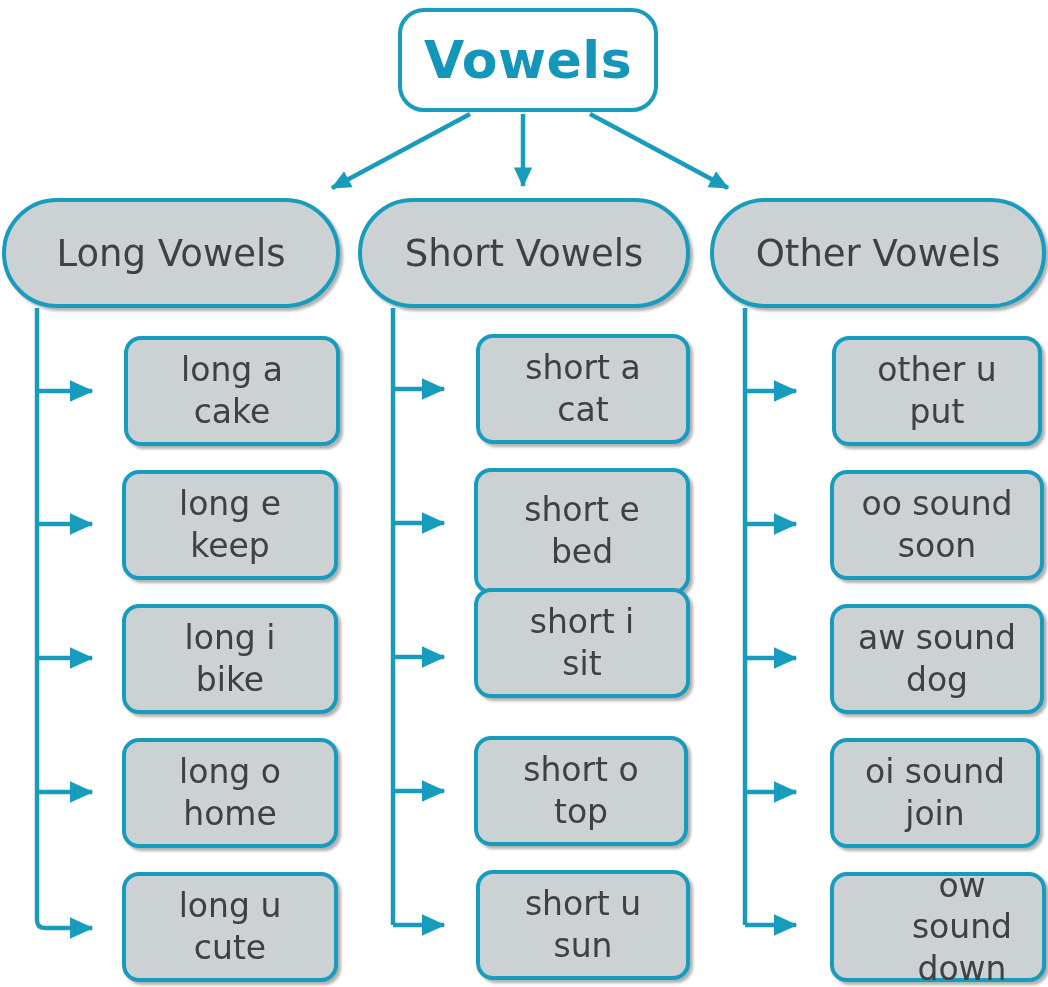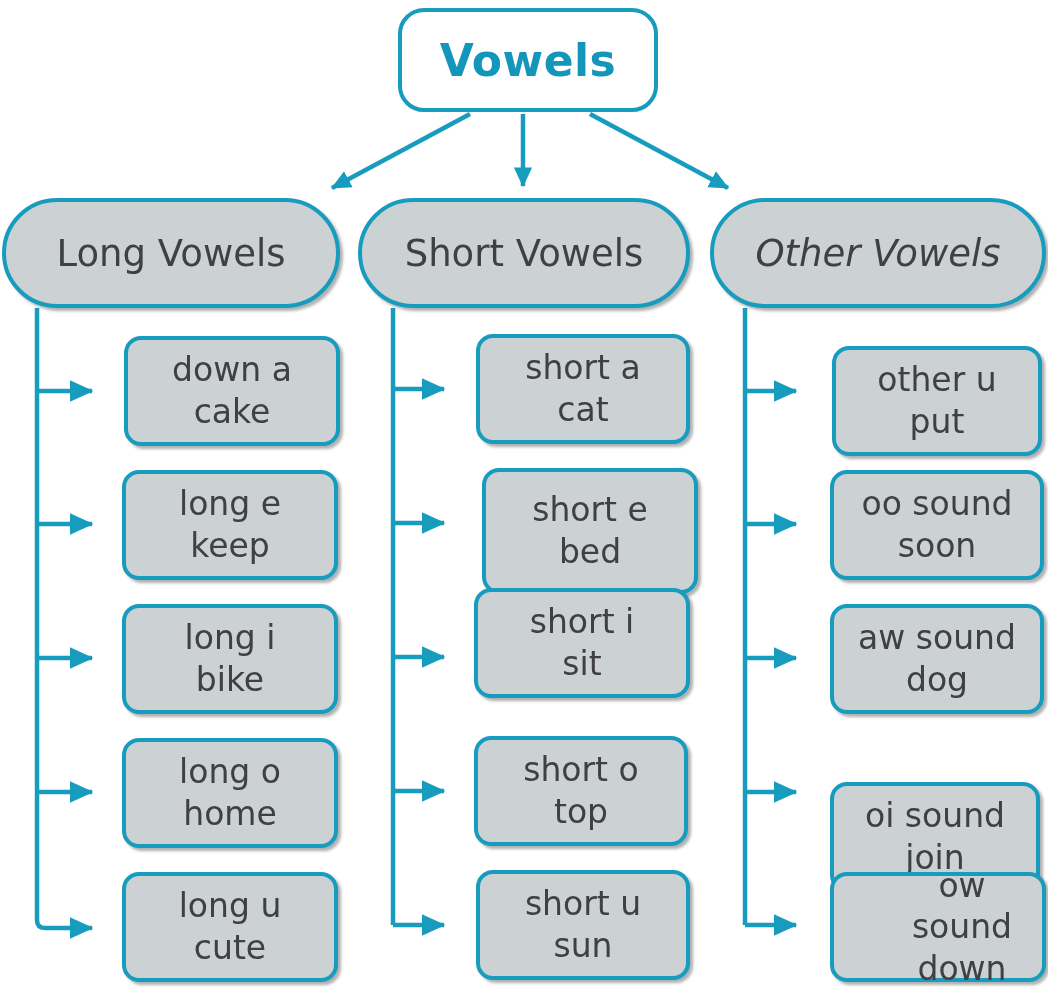--- a/index.html
+++ b/index.html
@@ -38,21 +38,21 @@
     box-shadow: 3px 3px 3px rgba(80,80,80,0.45);
     z-index: 2;
   }
   .node-root {
     background: #ffffff;
     border: 4px solid #189cbe;
     color: #1496ba;
     font-weight: bold;
     border-radius: 26px;
     box-shadow: none;
-    font-size: 44px;
+    font-size: 52px;
     letter-spacing: 0.5px;
   }
   .node-cat {
     border-radius: 56px;
     font-size: 37px;
   }
   .node-leaf {
     border-radius: 17px;
     font-size: 33px;
     line-height: 1.26;
@@ -112,26 +112,26 @@
   <div class="node node-root" style="left:398px; top:8px; width:260px; height:104px;">
     <span>Vowels</span>
   </div>
 
   <div class="node node-cat" style="left:2px; top:198px; width:338px; height:110px;">
     <span>Long Vowels</span>
   </div>
   <div class="node node-cat" style="left:358px; top:198px; width:332px; height:110px;">
     <span>Short Vowels</span>
   </div>
-  <div class="node node-cat" style="left:710px; top:198px; width:336px; height:110px;font-style:italic;">
+  <div class="node node-cat" style="left:710px; top:198px; width:336px; height:110px;">
     <span>Other Vowels</span>
   </div>
 
   <div class="node node-leaf" style="left:124px; top:336px; width:216px; height:110px;">
-    <span class="leaf-text">down a
+    <span class="leaf-text">long a
 cake</span>
   </div>
   <div class="node node-leaf" style="left:122px; top:470px; width:216px; height:110px;">
     <span class="leaf-text">long e
 keep</span>
   </div>
   <div class="node node-leaf" style="left:122px; top:604px; width:216px; height:110px;">
     <span class="leaf-text">long i
 bike</span>
   </div>
@@ -141,50 +141,50 @@
   </div>
   <div class="node node-leaf" style="left:122px; top:872px; width:216px; height:110px;">
     <span class="leaf-text">long u
 cute</span>
   </div>
 
   <div class="node node-leaf" style="left:476px; top:334px; width:214px; height:110px;">
     <span class="leaf-text">short a
 cat</span>
   </div>
-  <div class="node node-leaf" style="left:474px; top:468px; width:216px; height:126px;margin-left:8px;">
+  <div class="node node-leaf" style="left:474px; top:468px; width:216px; height:126px;">
     <span class="leaf-text">short e
 bed</span>
   </div>
   <div class="node node-leaf" style="left:474px; top:588px; width:216px; height:110px;">
     <span class="leaf-text">short i
 sit</span>
   </div>
   <div class="node node-leaf" style="left:476px; top:870px; width:214px; height:110px;">
     <span class="leaf-text">short u
 sun</span>
   </div>
   <div class="node node-leaf" style="left:474px; top:736px; width:214px; height:110px;">
     <span class="leaf-text">short o
 top</span>
   </div>
 
-  <div class="node node-leaf" style="left:832px; top:346px; width:210px; height:110px;">
+  <div class="node node-leaf" style="left:832px; top:336px; width:210px; height:110px;">
     <span class="leaf-text">other u
 put</span>
   </div>
   <div class="node node-leaf" style="left:830px; top:470px; width:214px; height:110px;">
     <span class="leaf-text">oo sound
 soon</span>
   </div>
   <div class="node node-leaf" style="left:830px; top:604px; width:214px; height:110px;">
     <span class="leaf-text">aw sound
 dog</span>
   </div>
-  <div class="node node-leaf" style="left:830px; top:738px; width:210px; height:110px;margin-top:44px;">
+  <div class="node node-leaf" style="left:830px; top:738px; width:210px; height:110px;">
     <span class="leaf-text">oi sound
 join</span>
   </div>
   <div class="node node-leaf" style="left:830px; top:872px; width:216px; height:110px;padding-left:48px;">
     <span class="leaf-text">ow sound
 down</span>
   </div>
 
 </div>
 

